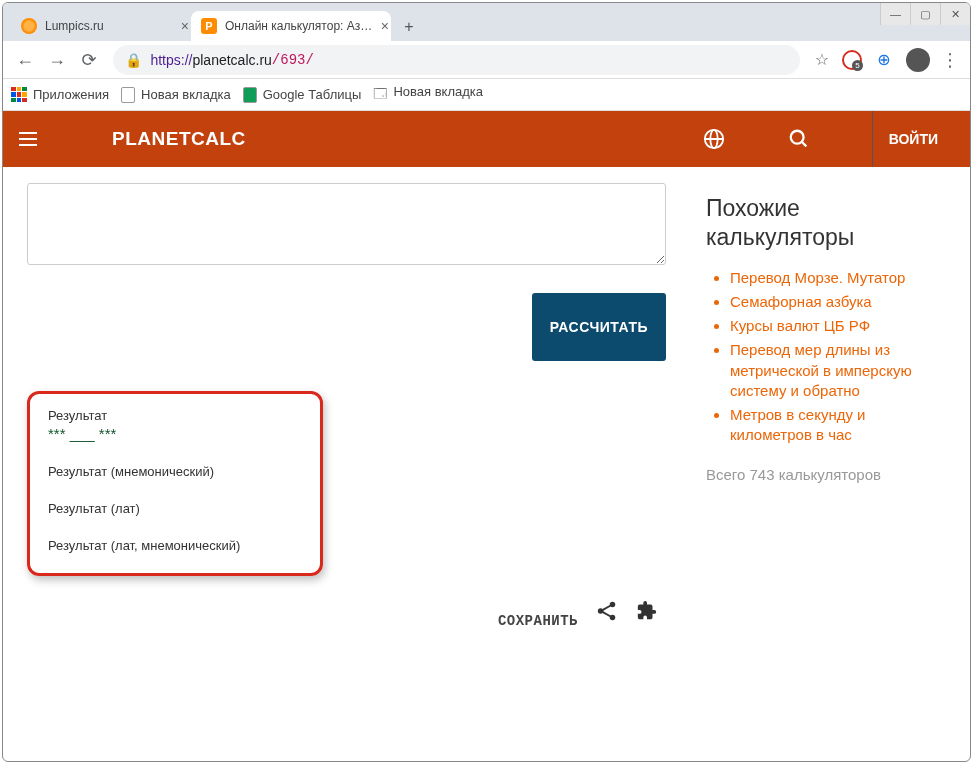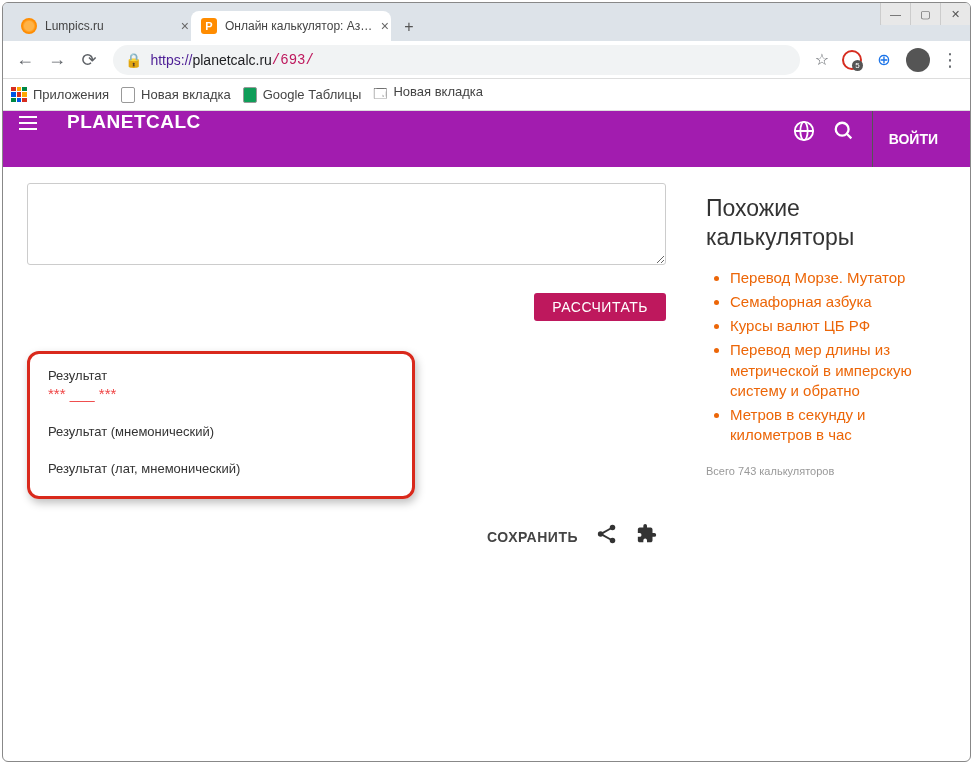--- a/index.html
+++ b/index.html
@@ -31,46 +31,46 @@
 .avatar { width: 24px; height: 24px; border-radius: 50%; background: #555; margin: 0 4px; cursor: pointer; }
 .menu-dots { width: 24px; height: 24px; display: flex; align-items: center; justify-content: center; color: #5f6368; cursor: pointer; font-size: 18px; }
 .bookmarks-bar { display: flex; align-items: center; height: 32px; padding: 0 8px; background: #fff; border-bottom: 1px solid #ddd; gap: 12px; font-size: 13px; color: #444; }
 .bookmark-item { display: flex; align-items: flex-start; gap: 6px; cursor: pointer; }
 .apps-icon { width: 16px; height: 16px; display: grid; grid-template-columns: repeat(3,1fr); grid-template-rows: repeat(3,1fr); gap: 1px; }
 .apps-icon span { background: #888; }
 .apps-icon span:nth-child(1){background:#d62d20}.apps-icon span:nth-child(2){background:#ffa700}.apps-icon span:nth-child(3){background:#008744}.apps-icon span:nth-child(4){background:#0057e7}.apps-icon span:nth-child(5){background:#d62d20}.apps-icon span:nth-child(6){background:#ffa700}.apps-icon span:nth-child(7){background:#008744}.apps-icon span:nth-child(8){background:#0057e7}.apps-icon span:nth-child(9){background:#d62d20}
 .file-icon { width: 14px; height: 16px; border: 1px solid #999; border-radius: 2px; }
 .sheets-icon { background: #0f9d58; }
 .page-area { height: calc(100% - 108px); overflow: hidden; }
-.site-header { background: #a21caf; color: #fff; height: 56px; display: flex; padding: 0 16px; }
+.site-header { background: #c2410c; color: #fff; height: 56px; display: flex; align-items: center; padding: 0 16px; gap: 45px; }
 .hamburger { width: 24px; height: 24px; display: flex; flex-direction: column; justify-content: center; gap: 4px; cursor: pointer; margin-right: 24px; }
 .hamburger span { height: 2px; background: #fff; width: 18px; }
 .brand { font-weight: bold; font-size: 19px; letter-spacing: 0.5px; margin-right: 20px; }
 .subtitle { font-size: 18px; font-weight: bold; }
 .header-spacer { flex: 1; }
 .header-icon { width: 40px; height: 40px; display: flex; align-items: center; justify-content: center; color: #fff; cursor: pointer; font-size: 20px; }
 .login-btn { font-size: 14px; font-weight: 600; padding: 0 16px; cursor: pointer; border-left: 1px solid #555; height: 56px; display: flex; align-items: center; margin-left: 8px; }
 .content { display: flex; padding: 0 24px; gap: 40px; height: calc(100% - 56px); }
 .main-col { flex: 1; padding-top: 16px; position: relative; }
 .textarea-box { border: 1px solid #ccc; border-radius: 3px; height: 82px; width: 100%; resize: both; overflow: auto; margin-bottom: 24px; }
 .calc-btn-row { display: flex; justify-content: flex-end; margin-bottom: 30px; }
-.calc-btn { background: #be185d; color: #fff; border: none; padding: 6px 18px; font-size: 14px; font-weight: 400; border-radius: 3px; cursor: pointer; letter-spacing: 0.5px; }
-.result-box { border: 3px solid #d9291c; border-radius: 12px; padding: 14px 18px 18px 18px; width: 388px; box-shadow: 2px 4px 8px rgba(0,0,0,0.25); font-size: 14px; }
+.calc-btn { background: #0c4a6e; color: #fff; border: none; padding: 26px 18px; font-size: 14px; font-weight: 700; border-radius: 3px; cursor: pointer; letter-spacing: 0.5px; }
+.result-box { border: 3px solid #d9291c; border-radius: 12px; padding: 14px 18px 18px 18px; width: 296px; box-shadow: 2px 4px 8px rgba(0,0,0,0.25); font-size: 14px; }
 .result-group { margin-bottom: 22px; }
 .result-group:last-child { margin-bottom: 0; }
 .result-label { font-size: 13px; color: #333; margin-bottom: 2px; }
-.result-value { font-size: 15px; color: #ef4444; }
-.footer-actions { display: flex; justify-content: flex-end; align-items: center; gap: 18px; margin-top: 24px; padding-right: 8px; }
+.result-value { font-size: 15px; color: #14532d; }
+.footer-actions { display: flex; justify-content: flex-end; align-items: flex-end; gap: 18px; margin-top: 24px; padding-right: 8px; font-family: Liberation Mono, monospace; }
 .save-btn { font-size: 14px; font-weight: 600; color: #444; cursor: pointer; letter-spacing: 0.5px; }
 .action-icon { font-size: 22px; color: #333; cursor: pointer; }
 .sidebar { width: 240px; padding-top: 27px; }
 .sidebar-title { font-size: 23px; font-weight: 500; color: #333; margin-bottom: 16px; line-height: 1.25; }
 .sidebar ul { list-style: disc; padding-left: 24px; }
 .sidebar li { color: #ec6608; margin-bottom: 4px; font-size: 15px; line-height: 1.35; cursor: pointer; }
-.sidebar-footer { color: #999; font-size: 11px; margin-top: 18px; line-height: 1.4; }
+.sidebar-footer { color: #999; font-size: 15px; margin-top: 18px; line-height: 1.4; }
 </style>
 </head>
 <body>
 
 <div class="window-frame">
   <div class="window-controls">
     <div class="win-btn">—</div>
     <div class="win-btn">▢</div>
     <div class="win-btn">✕</div>
   </div>
@@ -167,20 +167,24 @@
           <button class="calc-btn">РАССЧИТАТЬ</button>
         </div>
 
         <div class="result-box">
           <div class="result-group">
             <div class="result-label">Результат</div>
             <div class="result-value">*** ___ ***</div>
           </div>
           <div class="result-group">
             <div class="result-label">Результат (мнемонический)</div>
+          </div>
+          <div class="result-group">
+            <div class="result-label">Результат (лат)</div>
+            <div class="result-value"></div>
           </div>
           <div class="result-group">
             <div class="result-label">Результат (лат, мнемонический)</div>
           </div>
         </div>
 
         <div class="footer-actions">
           <span class="save-btn">СОХРАНИТЬ</span>
           <span class="action-icon">
             <svg width="22" height="22" viewBox="0 0 24 24" fill="#333">

